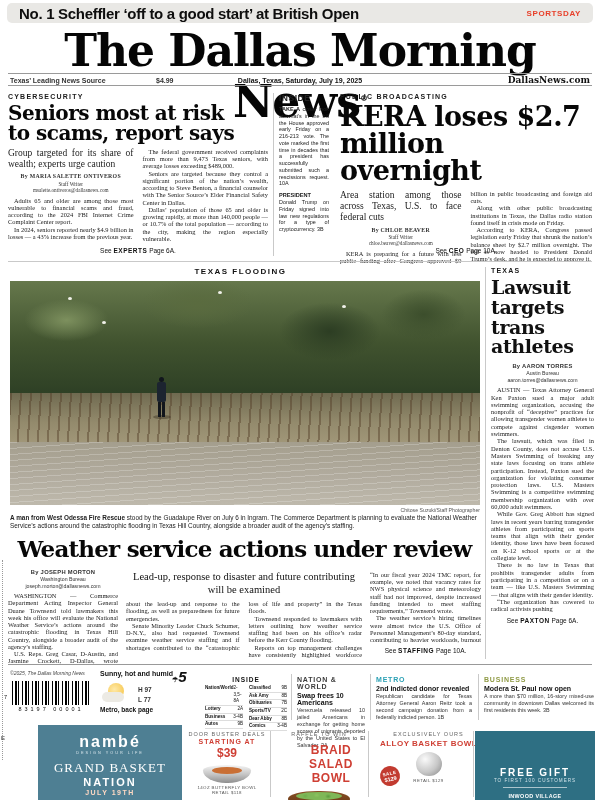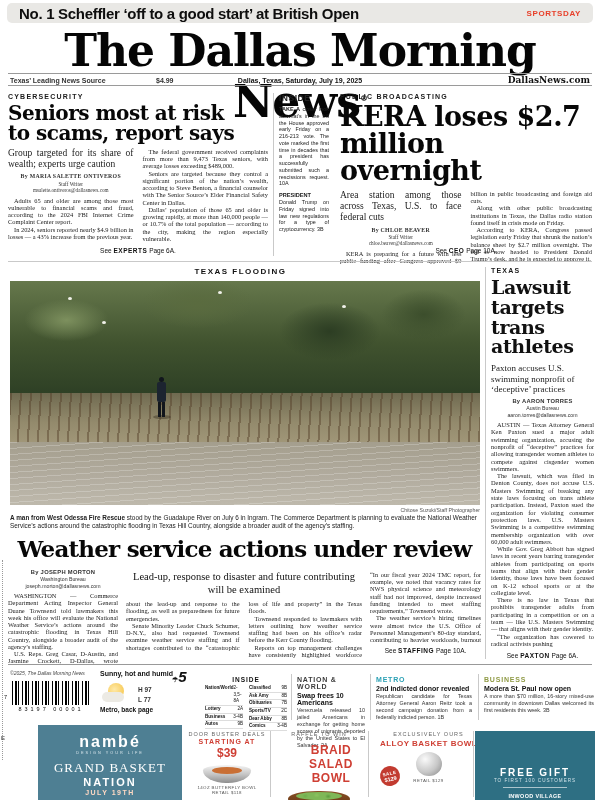--- a/index.html
+++ b/index.html
@@ -255,21 +255,20 @@
 </div>
 <div class="abs credit">Chitose Suzuki/Staff Photographer</div>
 <div class="abs caption">
   <b>A man from West Odessa Fire Rescue</b><span> stood by the Guadalupe River on July 6 in Ingram. The Commerce Department is planning to evaluate the National Weather Service’s actions around the catastrophic flooding in Texas Hill Country, alongside a broader audit of the agency’s staffing.</span>
 </div>
 
 <div class="abs vrule" style="left:485px; top:267px; height:392px;"></div>
 <div class="abs rail">
   <div class="kicker">TEXAS</div>
   <div class="hl">Lawsuit targets trans athletes</div>
-  <div class="deck">Paxton accuses U.S. swimming nonprofit of ‘deceptive’ practices</div>
   <div class="byline">
     <div class="by">By AARON TORRES</div>
     <div>Austin Bureau</div>
     <div>aaron.torres@dallasnews.com</div>
   </div>
   <div class="onecol" style="height:228px; overflow:hidden;">
     <p>AUSTIN — Texas Attorney General Ken Paxton sued a major adult swimming organization, accusing the nonprofit of “deceptive” practices for allowing transgender women athletes to compete against cisgender women swimmers.</p>
     <p>The lawsuit, which was filed in Denton County, does not accuse U.S. Masters Swimming of breaking any state laws focusing on trans athlete participation. Instead, Paxton sued the organization for violating consumer protection laws. U.S. Masters Swimming is a competitive swimming membership organization with over 60,000 adult swimmers.</p>
     <p>While Gov. Greg Abbott has signed laws in recent years barring transgender athletes from participating on sports teams that align with their gender identity, those laws have been focused on K-12 school sports or at the collegiate level.</p>
     <p>There is no law in Texas that prohibits transgender adults from participating in a competition or on a team — like U.S. Masters Swimming — that aligns with their gender identity.</p>

